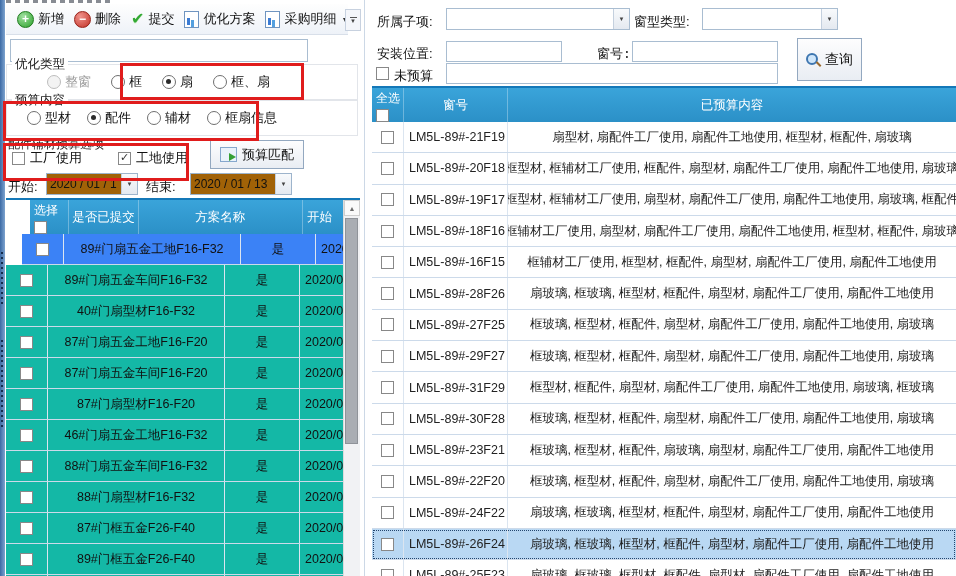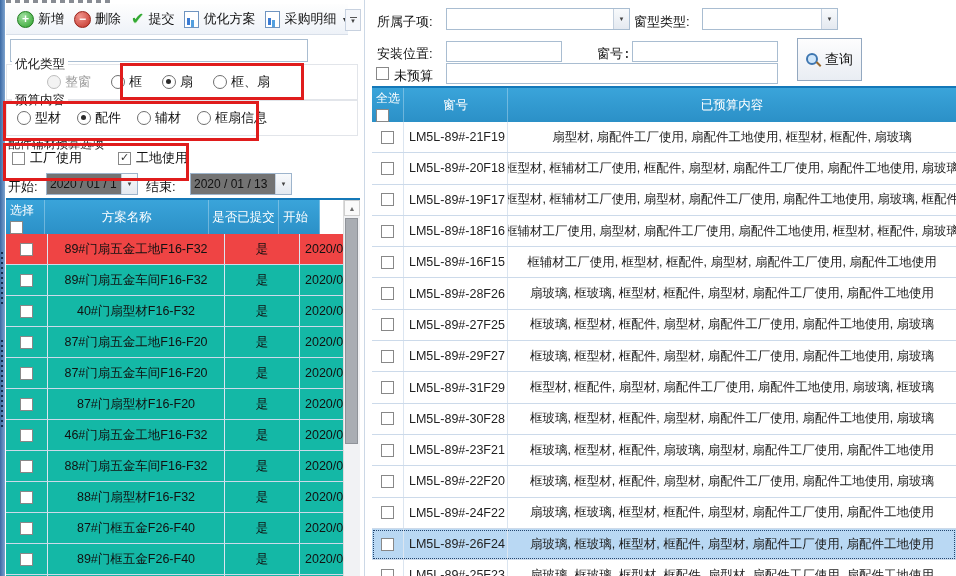--- a/index.html
+++ b/index.html
@@ -42,21 +42,21 @@
     font:12px "Liberation Sans","DejaVu Sans",sans-serif;outline:none;box-sizing:border-box;}
   .plan-input{left:10px;top:39px;width:298px;height:23px;}
 
   
   .grp{position:absolute;border:1px solid #e2e5ea;background:#fff;}
   .grp1{left:6px;top:64px;width:350px;height:34px;}
   .grp2{left:6px;top:100px;width:350px;height:34px;}
   .grp-label{position:absolute;top:-9px;left:5px;background:#fff;padding:0 3px;font-size:12.5px;color:#222;}
   .radio-row{position:absolute;inset:0;display:flex;align-items:center;}
   .grp1 .radio-row{padding-left:40px;gap:20px;}
-  .grp2 .radio-row{padding-left:10px;gap:16px;}
+  .grp2 .radio-row{padding-left:20px;gap:16px;}
   .radio-item{display:flex;align-items:center;gap:4px;font-size:13px;}
   .radio{width:12px;height:12px;border:1px solid #6f6f6f;border-radius:50%;background:#fff;position:relative;flex:none;}
   .radio.selected::after{content:"";position:absolute;left:3px;top:3px;width:5px;height:5px;border-radius:50%;background:#2a2a2a;}
   .radio.disabled{border-color:#bdbdbd;background:#f3f3f3;}
   .radio-label.disabled{color:#9c9c9c;}
 
   .acc-label{position:absolute;left:8px;top:136px;font-size:12px;color:#222;}
   .chk-row{position:absolute;left:12px;top:149px;display:flex;gap:36px;}
   .chk-item{display:flex;align-items:center;gap:5px;font-size:13px;}
   .checkbox{width:13px;height:13px;border:1px solid #888;background:#fff;display:inline-flex;
@@ -65,45 +65,45 @@
 
   .btn{display:flex;align-items:center;justify-content:center;gap:5px;
     background:linear-gradient(#fdfdfe,#e9edf3);border:1px solid #93a8c0;cursor:default;}
   .match-btn{position:absolute;left:210px;top:140px;width:92px;height:27px;font-size:13px;}
   .match-icon{position:relative;width:15px;height:13px;background:#eaf2fb;border:1px solid #86a8cd;flex:none;}
   .match-icon::after{content:"";position:absolute;right:0;bottom:0;width:0;height:0;
     border-left:7px solid #35a035;border-top:4px solid transparent;border-bottom:4px solid transparent;}
 
   .date-label{position:absolute;font-size:13px;color:#111;}
   .start-label{left:8px;top:178px;} .end-label{left:146px;top:178px;}
-  .date-field{position:absolute;height:22px;border:1px solid #9db4cc;background:#737373;display:flex;align-items:stretch;box-sizing:border-box;}
+  .date-field{position:absolute;height:22px;border:1px solid #9db4cc;background:#a16207;display:flex;align-items:stretch;box-sizing:border-box;}
   .start-field{left:46px;top:173px;width:92px;} .end-field{left:190px;top:173px;width:102px;}
   .date-text{flex:1;display:flex;align-items:center;padding:0 3px;font-size:12px;white-space:nowrap;overflow:hidden;}
   .date-caret,.combo-btn{width:15px;background:linear-gradient(#f8fafc,#e4e9f0);border-left:1px solid #c4d0de;
     display:flex;align-items:center;justify-content:center;flex:none;}
   .date-caret::after,.combo-btn::after{content:"▼";font-size:6px;color:#444;}
 
   .red-rect{position:absolute;border:3px solid #e01c1c;pointer-events:none;}
   .r1{left:120px;top:63px;width:178px;height:31px;}
   .r2{left:3px;top:101px;width:250px;height:34px;}
   .r3{left:3px;top:143px;width:180px;height:32px;}
 
   
   .th{color:#fff;font-size:12.5px;display:flex;align-items:center;justify-content:center;box-sizing:border-box;
     border-right:1px solid rgba(255,255,255,.3);}
   .th-stack{flex-direction:column;align-items:flex-start;justify-content:flex-start;padding:2px 0 0 4px;gap:2px;font-size:12px;}
   .th-stack .checkbox{background:#fff;}
   .td{display:flex;align-items:center;box-sizing:border-box;border-right:1px solid #dbe5f0;overflow:hidden;white-space:nowrap;}
 
   
   .plan-table{position:absolute;left:6px;top:198px;width:354px;height:378px;border-top:2px solid #1478b8;background:#fff;}
-  .pt-header{display:flex;height:34px;background:linear-gradient(#3aa4da,#2b90c7);width:314px;}
+  .pt-header{display:flex;height:34px;background:linear-gradient(#3aa4da,#2b90c7);width:314px;margin-left:24px;}
   .pt-h-sel{width:42px;} .pt-h-name{width:177px;} .pt-h-sub{width:75px;} .pt-h-start{width:44px;justify-content:flex-start;padding-left:4px;}
   .plan-row{display:flex;height:30px;background:#14b8a6;border-bottom:1px solid #ccdaea;width:338px;}
-  .plan-row.selected{background:#ef4444;}
+  .plan-row.selected{background:#3b82f6;margin-left:16px;}
   .td-sel{width:42px;justify-content:center;}
   .td-name{width:177px;justify-content:center;font-size:12.5px;}
   .td-sub{width:75px;justify-content:center;font-size:12.5px;}
   .td-start{width:44px;padding-left:5px;font-size:12.5px;}
 
   .sb{position:absolute;right:0;top:0;width:16px;height:378px;background:#f1f2f4;border-left:1px solid #dcdcdc;}
   .sb-up{height:16px;background:#fafafa;border:1px solid #cfcfcf;display:flex;align-items:center;justify-content:center;
     font-size:7px;color:#6e6e6e;box-sizing:border-box;}
   .sb-thumb{position:absolute;top:18px;left:1px;width:13px;height:226px;background:#a9adb3;border:1px solid #8f9399;box-sizing:border-box;}
 
@@ -230,20 +230,24 @@
       <div class="chk-item">
         <span class="checkbox"></span>
         <span>工厂使用</span>
       </div>
       <div class="chk-item">
         <span class="checkbox checked"></span>
         <span>工地使用</span>
       </div>
     </div>
 
+  <div class="btn match-btn">
+    <span class="match-icon"></span>
+    <span>预算匹配</span>
+  </div>
 
   <div class="date-label start-label">开始:</div>
   <div class="date-field start-field">
     <span class="date-text">2020 / 01 / 1</span>
     <span class="date-caret"></span>
   </div>
   <div class="date-label end-label">结束:</div>
   <div class="date-field end-field">
     <span class="date-text">2020 / 01 / 13</span>
     <span class="date-caret"></span>
@@ -252,22 +256,22 @@
   <div class="red-rect r1"></div>
   <div class="red-rect r2"></div>
   <div class="red-rect r3"></div>
 
   <div class="plan-table">
     <div class="pt-header">
       <div class="th th-stack pt-h-sel">
         <span>选择</span>
         <span class="checkbox"></span>
       </div>
+      <div class="th pt-h-sub">是否已提交</div>
       <div class="th pt-h-name">方案名称</div>
-      <div class="th pt-h-sub">是否已提交</div>
       <div class="th pt-h-start">开始</div>
     </div>
     <div id="plan-rows">
         <div class="plan-row selected">
           <div class="td td-sel">
             <span class="checkbox"></span>
           </div>
           <div class="td td-name">89#门扇五金工地F16-F32</div>
           <div class="td td-sub">是</div>
           <div class="td td-start">2020/0</div>

